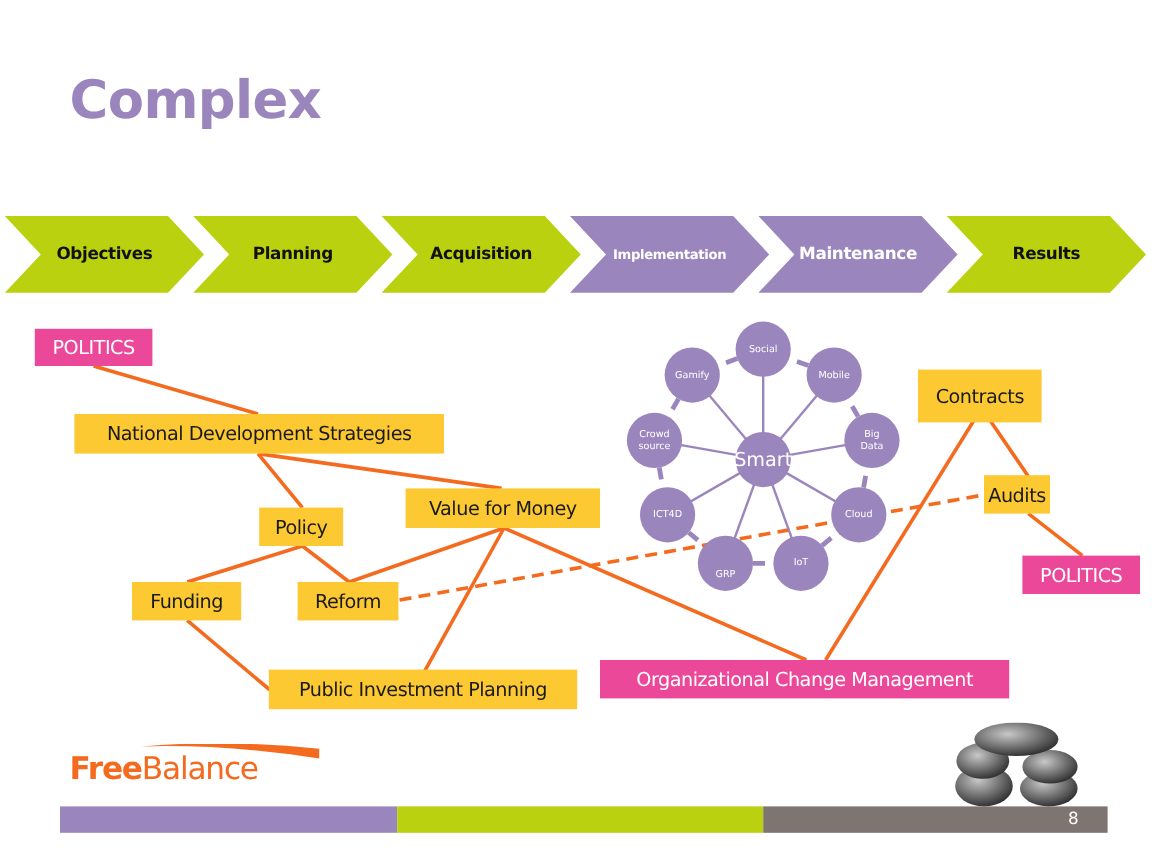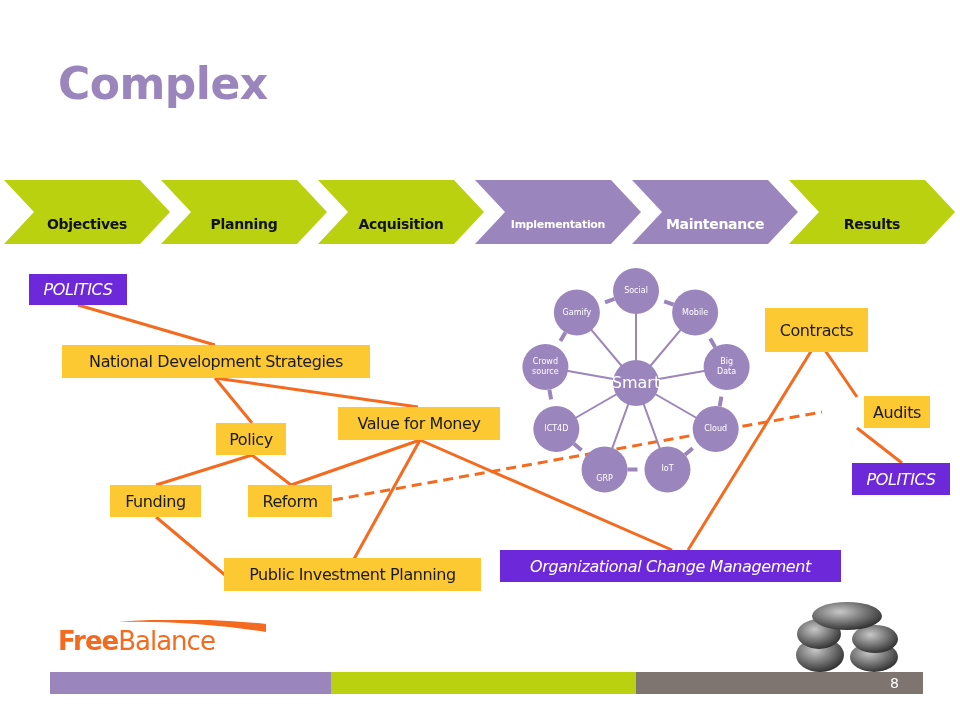--- a/index.html
+++ b/index.html
@@ -4,22 +4,22 @@
 <style>
   html, body { margin:0; padding:0; }
   body { width:960px; height:720px; background:#ffffff; position:relative; overflow:hidden;
          font-family:"DejaVu Sans", "Liberation Sans", sans-serif; }
   .title { position:absolute; left:58px; top:58px; font-size:44px; font-weight:bold; color:#9b85bd;
            font-family:"DejaVu Sans", sans-serif; letter-spacing:-0.5px; }
   svg.diagram { position:absolute; left:0; top:0; }
   .box { position:absolute; font-family:"DejaVu Sans", sans-serif; font-size:16px; color:#1a1a1a;
          white-space:nowrap; display:flex; align-items:center; justify-content:center; letter-spacing:-0.4px; }
   .box.yellow { background:#fdc932; }
-  .box.orange { background:#6d28d9; color:#ffffff;font-style:italic; }
-  .chev-label { position:absolute; top:192px; height:64px; display:flex; align-items:center; justify-content:center;
+  .box.orange { background:#ec4899; color:#ffffff; }
+  .chev-label { position:absolute; top:180px; height:64px; display:flex; align-items:center; justify-content:center;
                 font-size:14px; font-weight:bold; white-space:nowrap; letter-spacing:-0.3px; }
   .node-label { position:absolute; color:#ffffff; font-size:8px; text-align:center; display:flex;
                 align-items:center; justify-content:center; line-height:10px; }
   .footer-bar { position:absolute; top:672px; height:22px; }
   .page-num { position:absolute; left:890px; top:675px; color:#ffffff; font-size:14px; font-family:"DejaVu Sans", sans-serif; }
   .logo { position:absolute; left:58px; top:626px; font-size:26px; color:#f46a1f; letter-spacing:-1px; }
   .logo b { font-weight:bold; }
   .logo span.lt { font-weight:normal; }
 </style>
 </head>
@@ -110,21 +110,21 @@
 
 <div class="box orange" style="left:29px;top:274px;width:98px;height:31px;">POLITICS</div>
 <div class="box yellow" style="left:62px;top:345px;width:308px;height:33px;">National Development Strategies</div>
 <div class="box yellow" style="left:216px;top:423px;width:70px;height:32px;">Policy</div>
 <div class="box yellow" style="left:338px;top:407px;width:162px;height:33px;">Value for Money</div>
 <div class="box yellow" style="left:110px;top:485px;width:91px;height:32px;">Funding</div>
 <div class="box yellow" style="left:248px;top:485px;width:84px;height:32px;">Reform</div>
 <div class="box yellow" style="left:224px;top:558px;width:257px;height:33px;">Public Investment Planning</div>
 <div class="box orange" style="left:500px;top:550px;width:341px;height:32px;font-size:16px;">Organizational Change Management</div>
 <div class="box yellow" style="left:765px;top:308px;width:103px;height:44px;">Contracts</div>
-<div class="box yellow" style="left:820px;top:396px;width:66px;height:32px;margin-left:44px;">Audits</div>
+<div class="box yellow" style="left:820px;top:396px;width:55px;height:32px;">Audits</div>
 <div class="box orange" style="left:852px;top:463px;width:98px;height:32px;">POLITICS</div>
 
 <div class="logo">
   <svg width="150" height="14" style="position:absolute;left:60px;top:-6px;">
     <path d="M0,2 Q70,0 148,12 L148,4 Q70,-4 0,2 Z" fill="#f46a1f"></path>
   </svg>
   <b>Free</b><span class="lt">Balance</span>
 </div>
 
 <svg style="position:absolute;left:790px;top:602px;" width="120" height="72">

